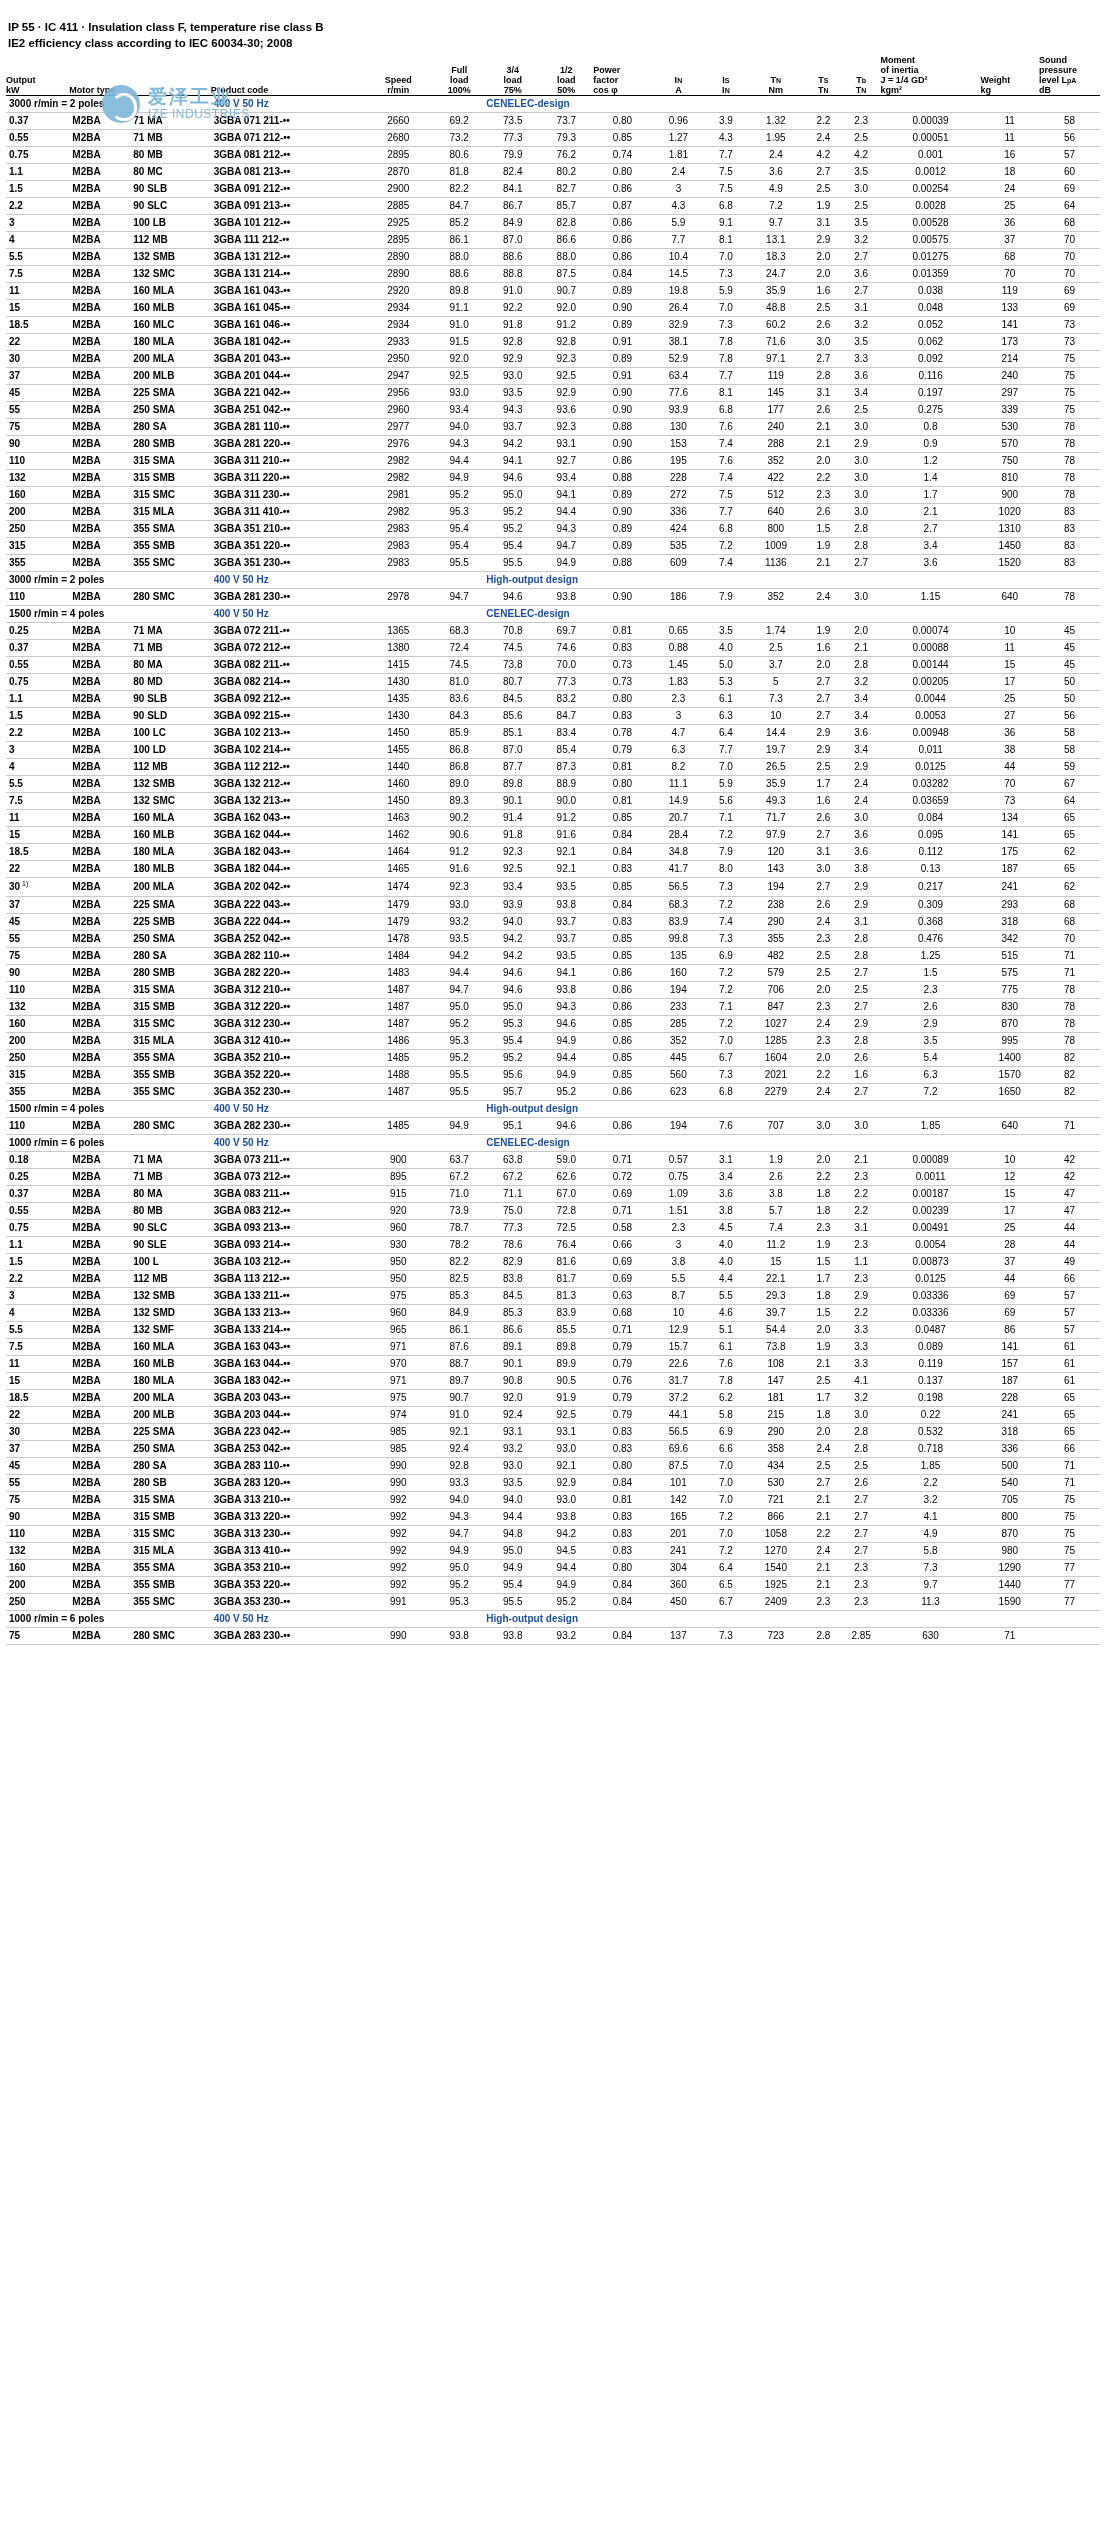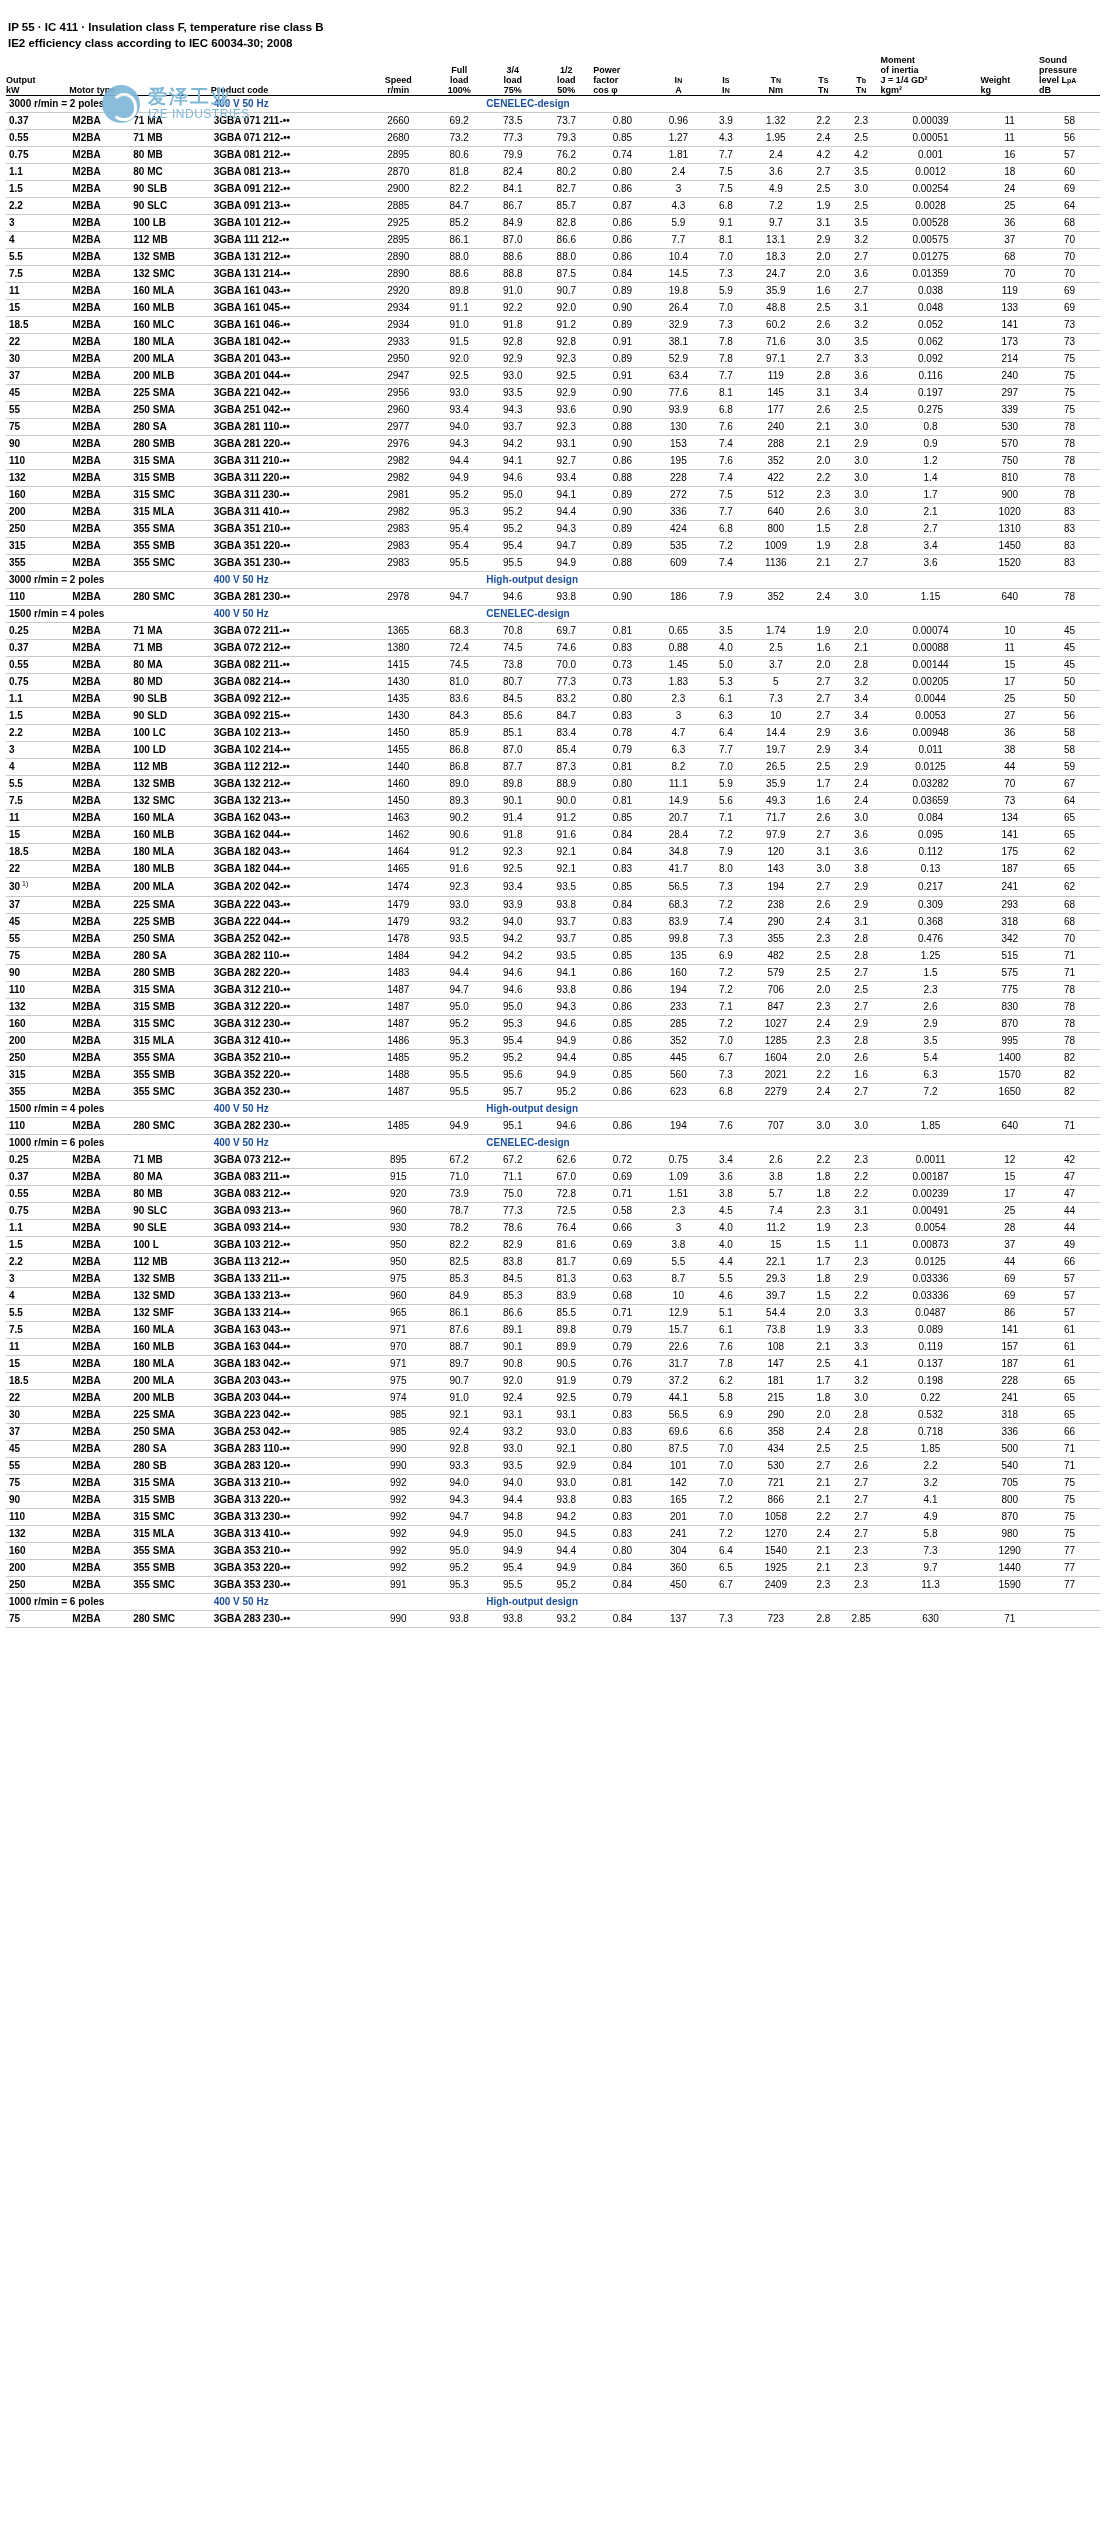--- a/index.html
+++ b/index.html
@@ -1333,20 +1333,39 @@
             <td class="c">1.85</td>
             <td class="c">640</td>
             <td class="c">71</td>
           </tr>
           <tr class="section">
             <td colspan="3" class="plain">1000 r/min = 6 poles</td>
             <td colspan="2" class="blue">400 V 50 Hz</td>
             <td colspan="12" class="blue" style="text-align: left; padding-left: 54px;">CENELEC-design</td>
           </tr>
           <tr class="data">
+            <td class="l b">0.18</td>
+            <td class="l b">M2BA</td>
+            <td class="l b">71 MA</td>
+            <td class="l b">3GBA 073 211-••</td>
+            <td class="c">900</td>
+            <td class="c">63.7</td>
+            <td class="c">63.8</td>
+            <td class="c">59.0</td>
+            <td class="c">0.71</td>
+            <td class="c">0.57</td>
+            <td class="c">3.1</td>
+            <td class="c">1.9</td>
+            <td class="c">2.0</td>
+            <td class="c">2.1</td>
+            <td class="c">0.00089</td>
+            <td class="c">10</td>
+            <td class="c">42</td>
+          </tr>
+          <tr class="data">
             <td class="l b">0.25</td>
             <td class="l b">M2BA</td>
             <td class="l b">71 MB</td>
             <td class="l b">3GBA 073 212-••</td>
             <td class="c">895</td>
             <td class="c">67.2</td>
             <td class="c">67.2</td>
             <td class="c">62.6</td>
             <td class="c">0.72</td>
             <td class="c">0.75</td>

